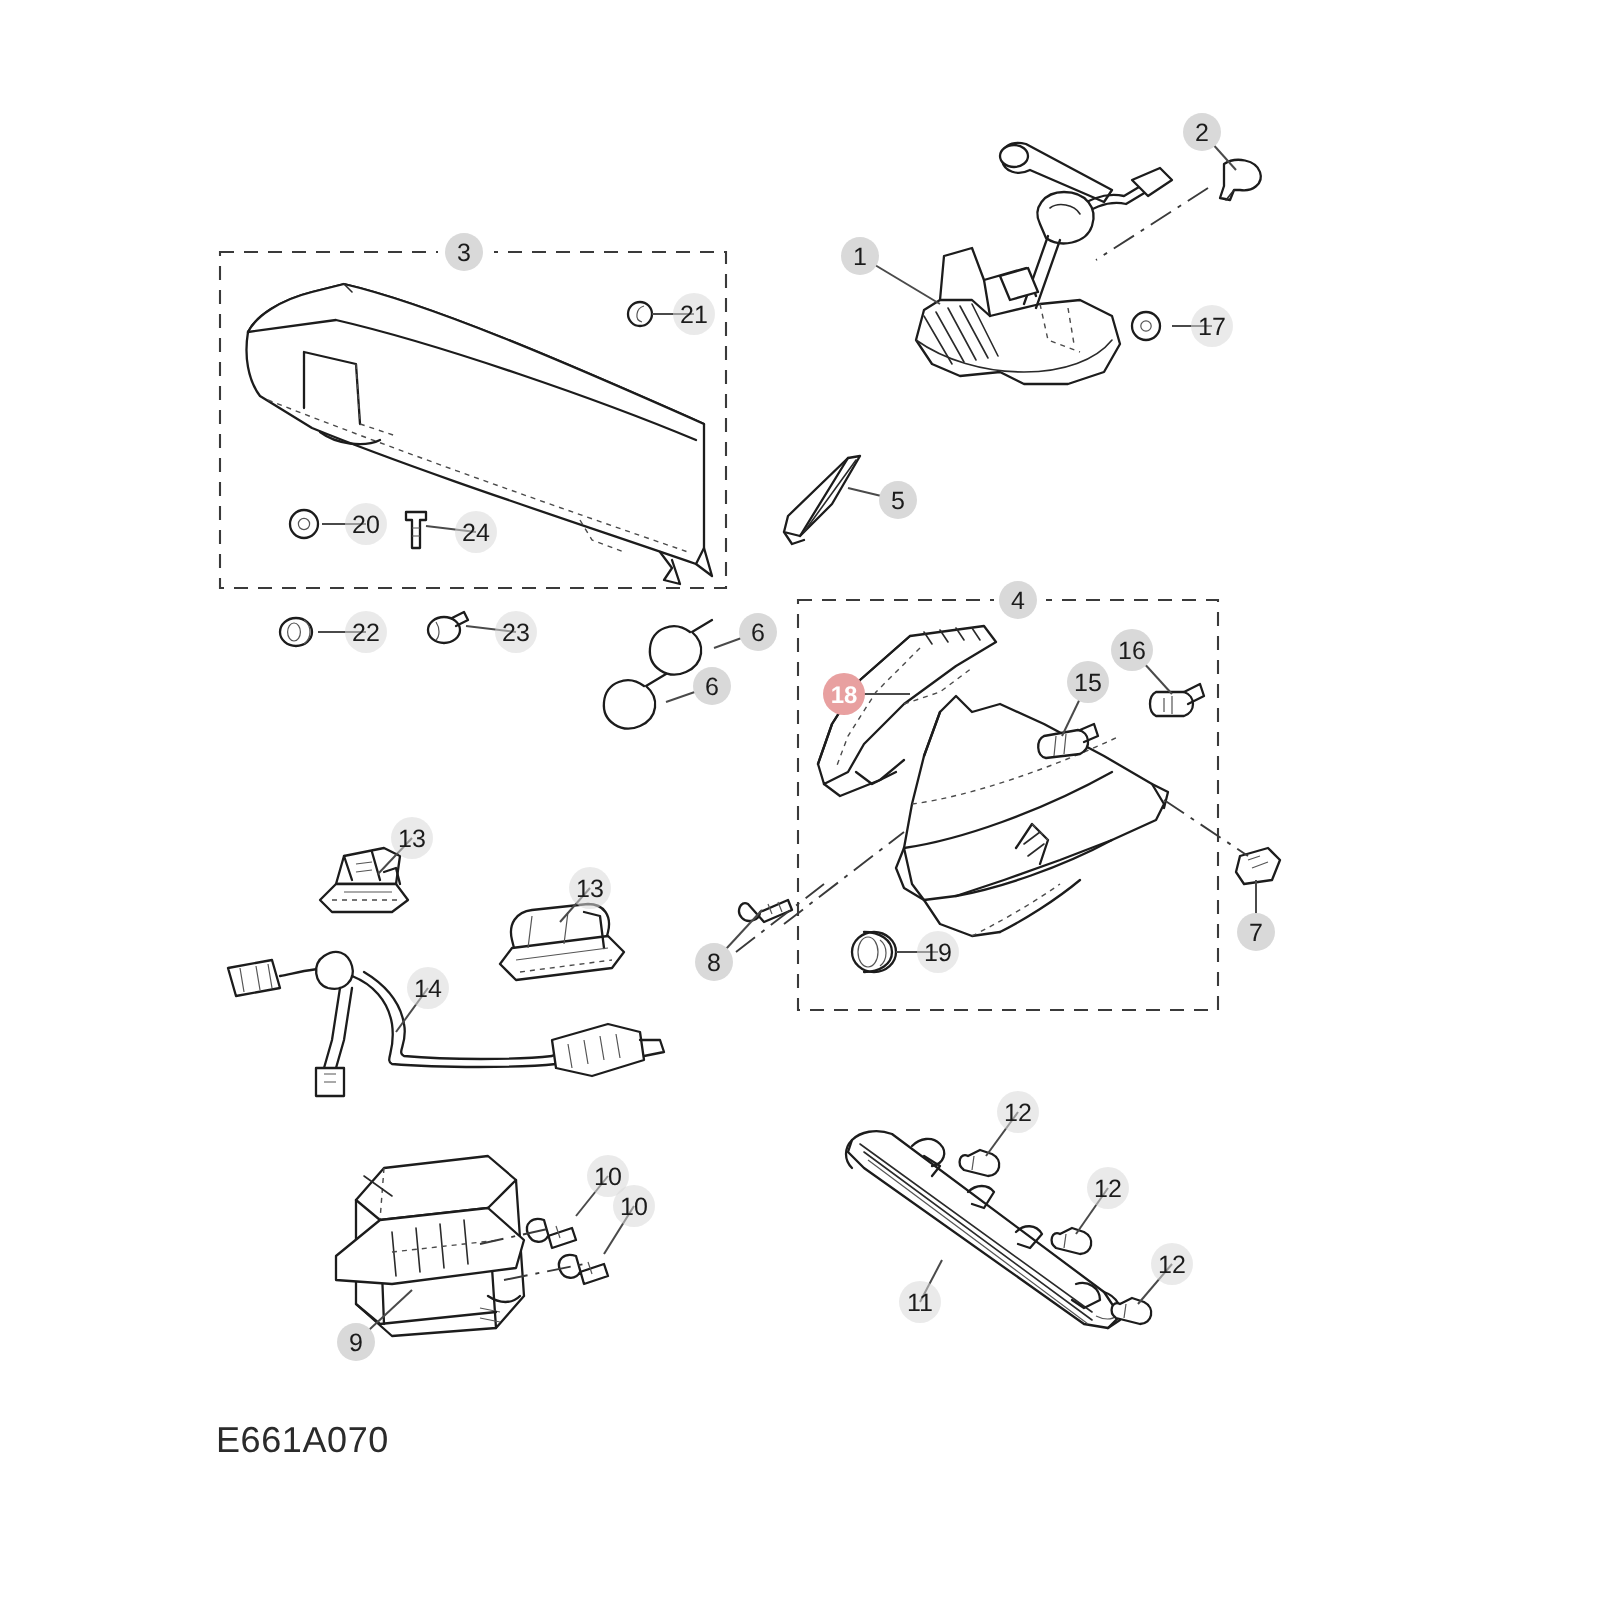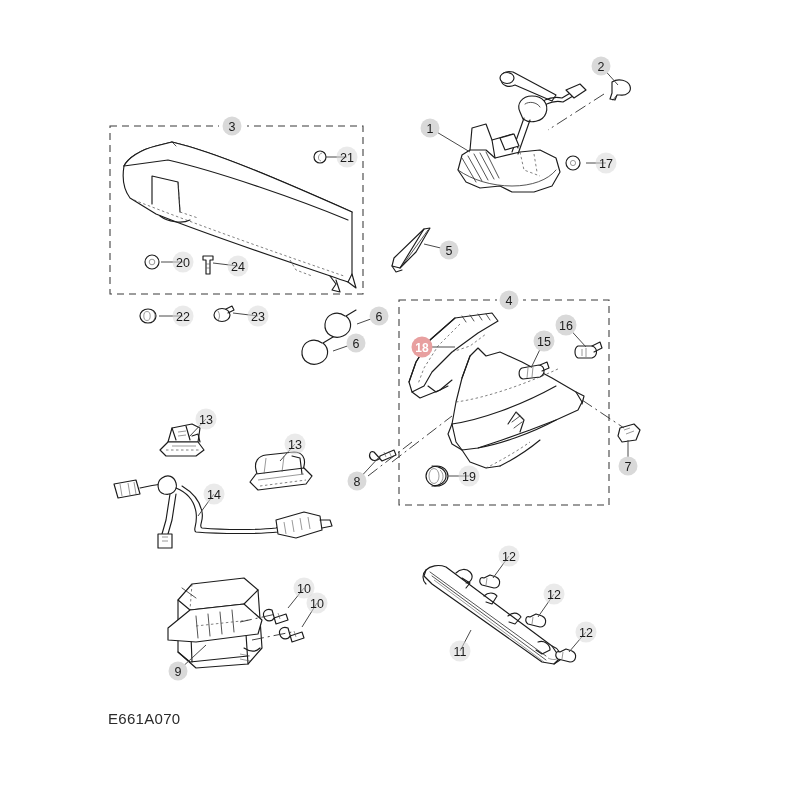--- a/index.html
+++ b/index.html
@@ -1,20 +1,20 @@
 <!DOCTYPE html>
 <html><head>
 <meta charset="utf-8">
 <style>
   html,body{margin:0;padding:0;background:#ffffff;}
   body{width:800px;height:799px;overflow:hidden;
        font-family:"Liberation Sans", sans-serif;}
   #sheet{position:relative;width:800px;height:799px;background:#fff;}
   svg#diagram{position:absolute;left:0;top:0;width:800px;height:799px;}
-  .drawing-code{position:absolute;left:108px;top:710px;font-size:15px;
+  .drawing-code{position:absolute;left:108px;top:710px;font-size:18px;
                 color:#2b2b2b;letter-spacing:.3px;font-family:"Liberation Sans",sans-serif;}
   .ln{fill:none;stroke:#1c1c1c;stroke-width:1.15;stroke-linejoin:round;stroke-linecap:round;}
   .ln-thin{fill:none;stroke:#2a2a2a;stroke-width:.8;stroke-linejoin:round;stroke-linecap:round;}
   .ln-fine{fill:none;stroke:#555;stroke-width:.6;}
   .hid{fill:none;stroke:#4a4a4a;stroke-width:.7;stroke-dasharray:2.5 2.5;}
   .boxdash{fill:none;stroke:#3a3a3a;stroke-width:1.05;stroke-dasharray:7 5;}
   .dashdot{fill:none;stroke:#3a3a3a;stroke-width:.95;stroke-dasharray:12 4 2 4;}
   .leader{fill:none;stroke:#4a4a4a;stroke-width:1;}
   .wht{fill:#ffffff;}
   .bub{fill:#d9d9d9;stroke:none;}

